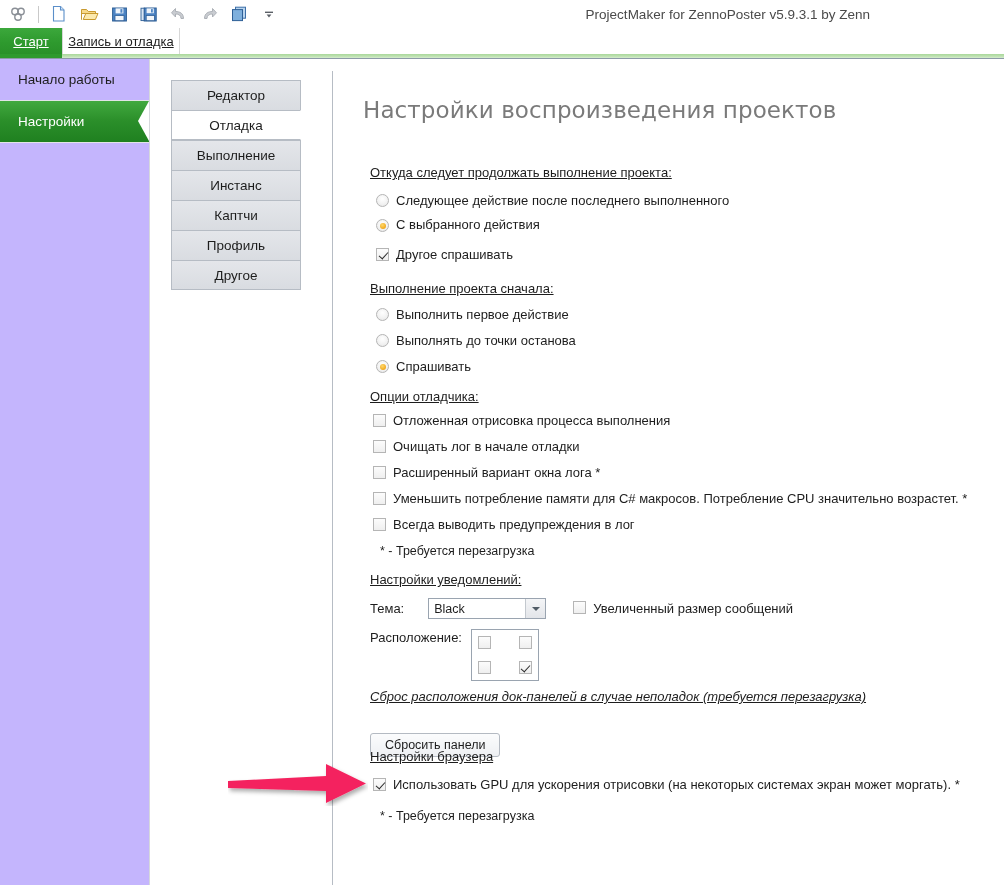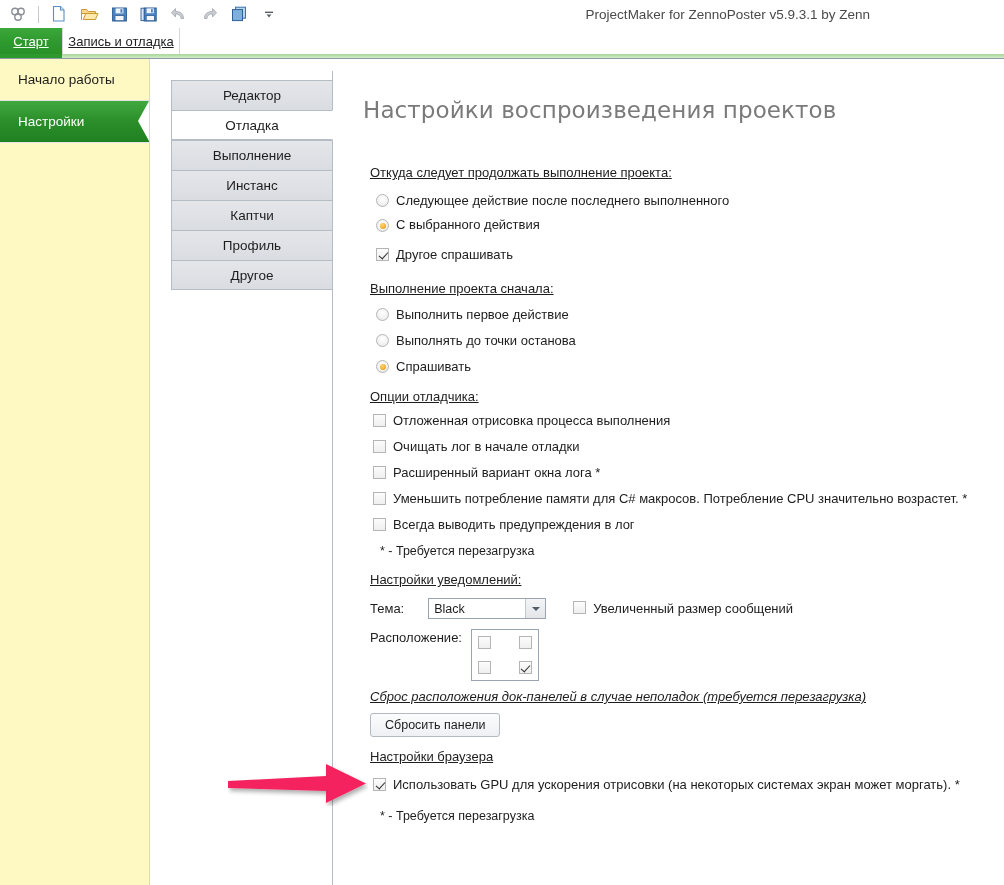--- a/index.html
+++ b/index.html
@@ -68,21 +68,21 @@
     background: #2e9a2e;
   }
   #ribbon-bottom-line {
     position: absolute; left: 0; top: 58px; width: 1004px; height: 1px;
     background: #8d9aa8;
   }
 
   
   #leftnav {
     position: absolute; left: 0; top: 59px; width: 150px; height: 826px;
-    background: #fef9c3;
+    background: #c4b5fd;
     border-right: 1px solid #d5d8dc;
     box-sizing: border-box;
   }
   .nav-item {
     position: relative;
     height: 41px; display: flex; align-items: center;
     padding-left: 18px; font-size: 13.5px; color: #1d1d1d;
     box-sizing: border-box;
   }
   .nav-item.selected {
@@ -95,21 +95,21 @@
     border-top: 20.5px solid transparent;
     border-bottom: 20.5px solid transparent;
     border-right: 11px solid #ffffff;
   }
   .nav-sep {
     height: 1px; background: #e2e4e7; margin: 0;
   }
 
   
   #vtabs {
-    position: absolute; left: 171px; top: 80px; width: 162px;
+    position: absolute; left: 171px; top: 80px; width: 130px;
   }
   .vtab {
     height: 30px; box-sizing: border-box;
     display: flex; align-items: center; justify-content: center;
     font-size: 13.5px; color: #1d1d1d;
     background: linear-gradient(to bottom, #e4e6ea 0%, #d9dce1 100%);
     border: 1px solid #b6bcc4;
     border-bottom: none;
     position: relative;
   }
@@ -223,21 +223,21 @@
   .posgrid .p-bl { left: 6px; bottom: 6px; }
   .posgrid .p-br { right: 6px; bottom: 6px; }
 
   
   .btn {
     height: 24px; box-sizing: border-box;
     padding: 0 14px;
     display: inline-flex; align-items: center; justify-content: center;
     font-size: 12.5px; color: #1d1d1d;
     background: linear-gradient(to bottom, #fbfcfd 0%, #eef0f3 100%);
-    border: 1px solid #b4bac2; border-radius: 3px;
+    border: 1px solid #b4bac2; border-radius: 3px; margin-top: 20px;
   }
 
   
   #arrow-annot {
     position: absolute; left: 228px; top: 762px;
     width: 140px; height: 44px;
     pointer-events: none;
   }
 </style>
 </head>

